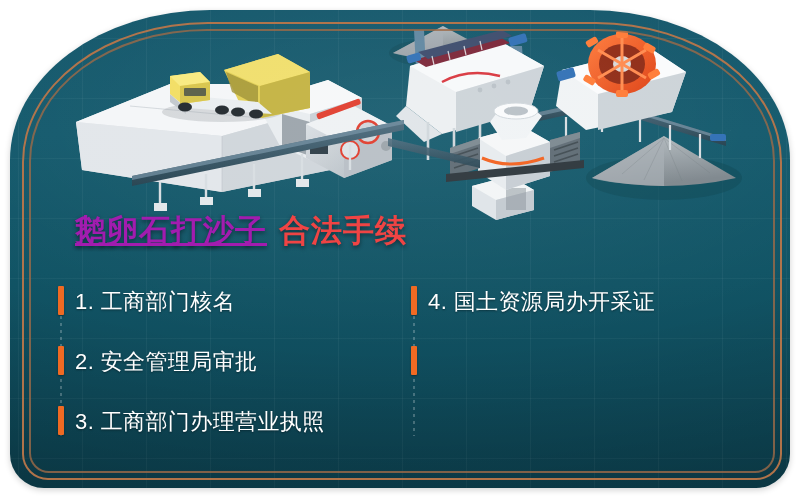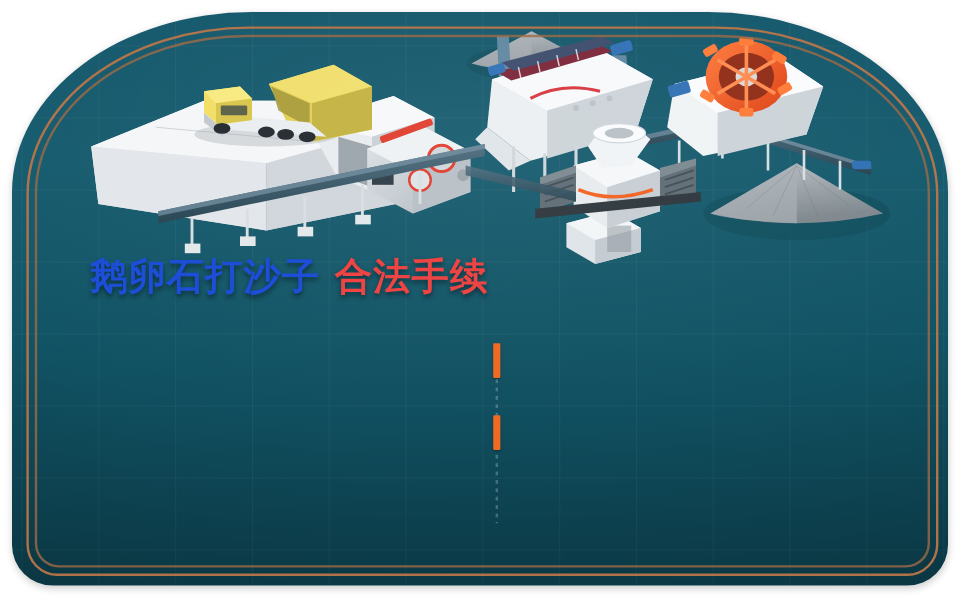--- a/index.html
+++ b/index.html
@@ -60,21 +60,21 @@
   .scene{position:absolute;left:0;top:0;width:800px;height:210px;}
   .scene svg{display:block}
 
   
   .headline{
     position:absolute;left:75px;top:210px;
     font-size:31px;font-weight:bold;letter-spacing:1px;
     text-shadow:0 2px 4px rgba(0,0,0,.45);
     white-space:nowrap;
   }
-  .headline .hl-main{color:#1d4ed8;}
+  .headline .hl-main{color:#a21caf;text-decoration:underline;}
   .headline .hl-accent{color:#ef4444;margin-left:12px;}
 
   
   .list{
     position:absolute;left:58px;top:272px;width:690px;height:180px;
   }
   .col{position:absolute;top:0;width:330px;}
   .col.left{left:0;}
   .col.right{left:353px;}
   .dotline{
@@ -362,26 +362,43 @@
 
   <div class="border-cu"></div>
   <div class="border-cu inner"></div>
 
   <div class="headline">
     <span class="hl-main">鹅卵石打沙子</span><span class="hl-accent">合法手续</span>
   </div>
 
   <div class="list">
 
+    <div class="col left">
+      <div class="dotline"></div>
+
+      <div class="item">
+        <span class="bar"></span>
+        <span class="item-label">1. 工商部门核名</span>
+      </div>
+      <div class="item">
+        <span class="bar"></span>
+        <span class="item-label">2. 安全管理局审批</span>
+      </div>
+      <div class="item">
+        <span class="bar"></span>
+        <span class="item-label">3. 工商部门办理营业执照</span>
+      </div>
+    </div>
 
     <div class="col right">
       <div class="dotline"></div>
 
       <div class="item">
         <span class="bar"></span>
+        <span class="item-label">4. 国土资源局办开采证</span>
       </div>
       <div class="item">
         <span class="bar"></span>
       </div>
     </div>
 
   </div>
 
 </div>
 

